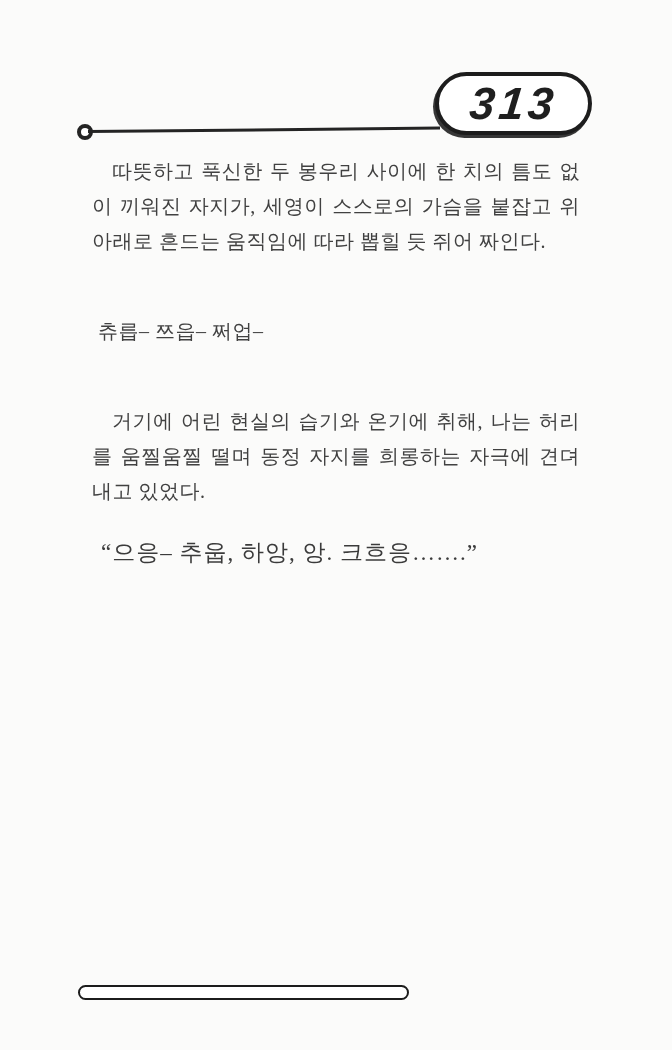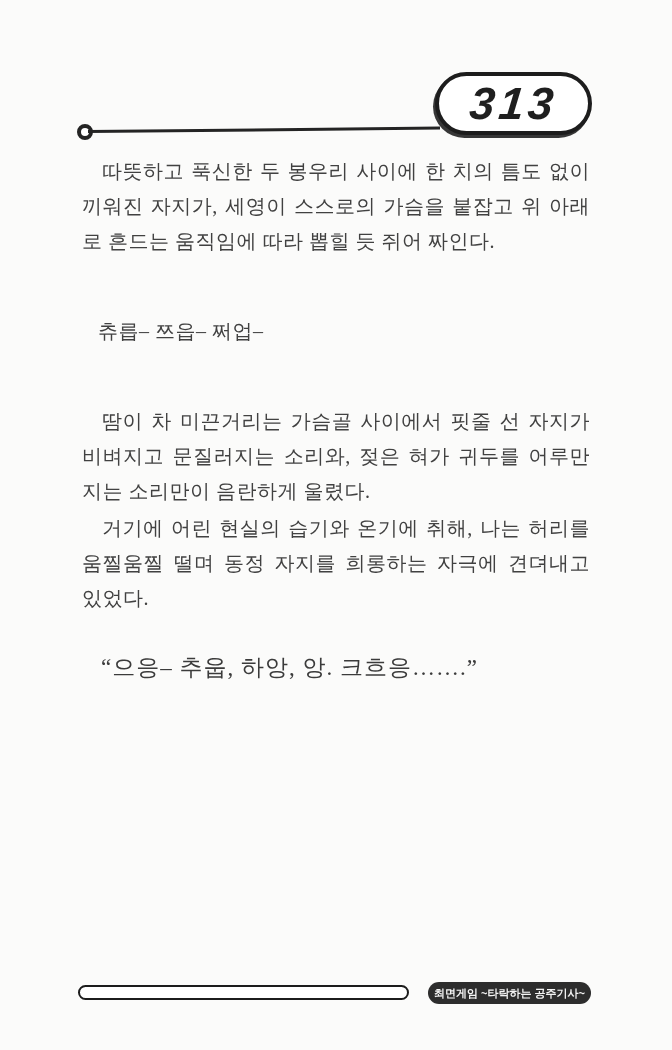--- a/index.html
+++ b/index.html
@@ -35,24 +35,24 @@
     color:#1f1f1f; letter-spacing:4px; transform:skewX(-6deg);
     line-height:1;
   }
 
   
   .body-text {
     position:absolute; left:78px; top:152px; width:516px;
     font-size:20px; line-height:35px; color:#414141;
     text-align:justify; word-break:break-all; letter-spacing:0.5px;
   }
-  .body-text p { margin:2px 4px; text-indent:1em; }
+  .body-text p { margin:2px 14px; text-indent:1em; }
   .body-text p.sfx { margin:55px 0; }
   .body-text p.quote {
-    margin:32px 0; font-size:23px; line-height:40px; letter-spacing:1px;
+    margin:24px 0; font-size:23px; line-height:40px; letter-spacing:1px;
     color:#3b3b3b;
   }
 
   
   .footer-pill {
     position:absolute; left:78px; top:985px; width:331px; height:15px;
     background:#ffffff; border:2px solid #1c1c1c; border-radius:10px;
     box-sizing:border-box;
   }
   .footer-badge {
@@ -70,23 +70,19 @@
 
   <span class="header-ring"></span>
   <div class="header-rule"></div>
   <div class="pagenum-pill">
     <span class="num">313</span>
   </div>
 
   <div class="body-text" id="body-text" style="color: rgb(65, 65, 65);">
       <p class="normal">따뜻하고 푹신한 두 봉우리 사이에 한 치의 틈도 없이 끼워진 자지가, 세영이 스스로의 가슴을 붙잡고 위 아래로 흔드는 움직임에 따라 뽑힐 듯 쥐어 짜인다.</p>
       <p class="sfx">츄릅– 쯔읍– 쩌업–</p>
-      <p class="normal">땀이 차 미끈거리는 가슴골 사이에서 핏줄 선 자지가 비벼지고 문질러지는 소리와, 젖은 혀가 귀두를 어루만지는 소리만이 음란하게 울렸다.</p>
       <p class="normal">거기에 어린 현실의 습기와 온기에 취해, 나는 허리를 움찔움찔 떨며 동정 자지를 희롱하는 자극에 견뎌내고 있었다.</p>
       <p class="quote">“으응– 추웁, 하앙, 앙. 크흐응…….”</p>
     </div>
 
   <div class="footer-pill"></div>
-  <div class="footer-badge" style="background: rgb(45, 45, 45); color: rgb(244, 244, 244);">
-    <span>최면게임 ~타락하는 공주기사~</span>
-  </div>
 
 </div>
 
 </body></html>

